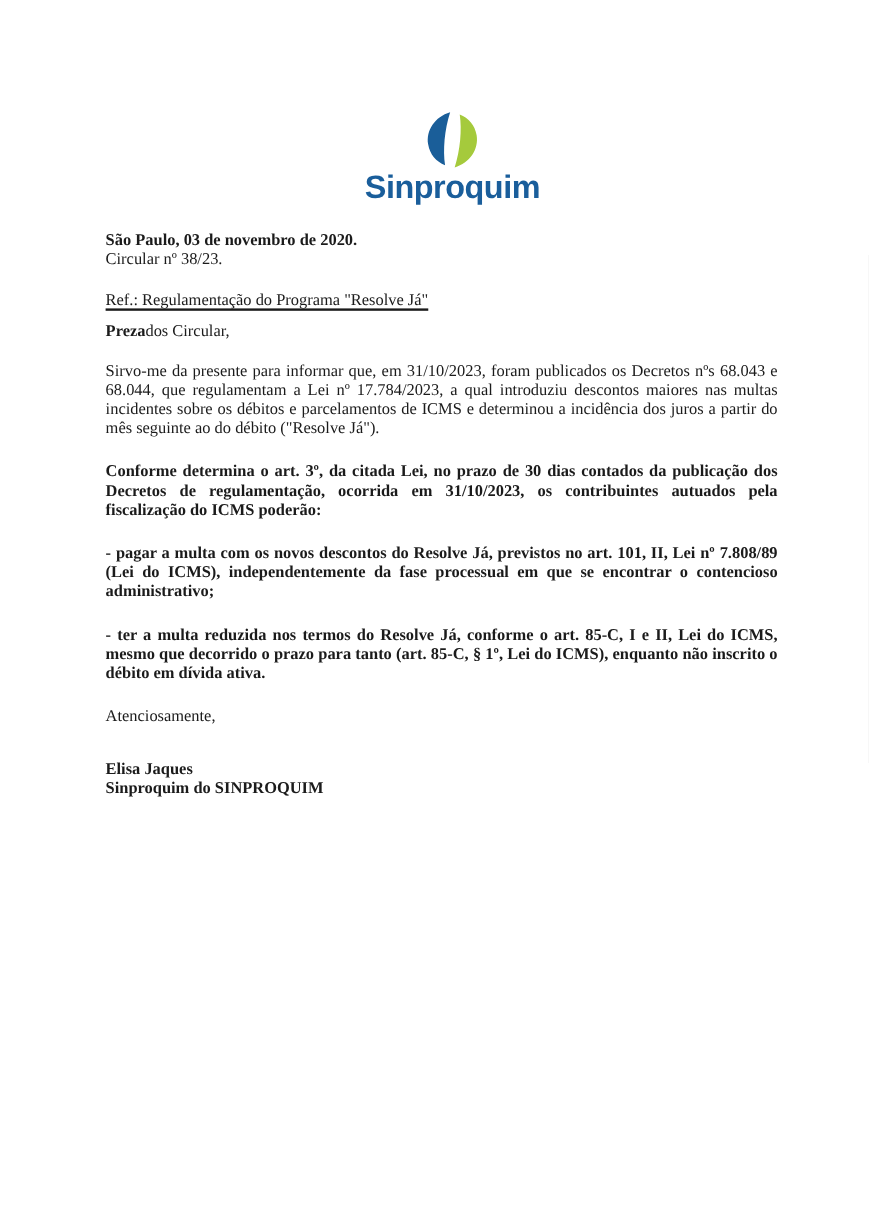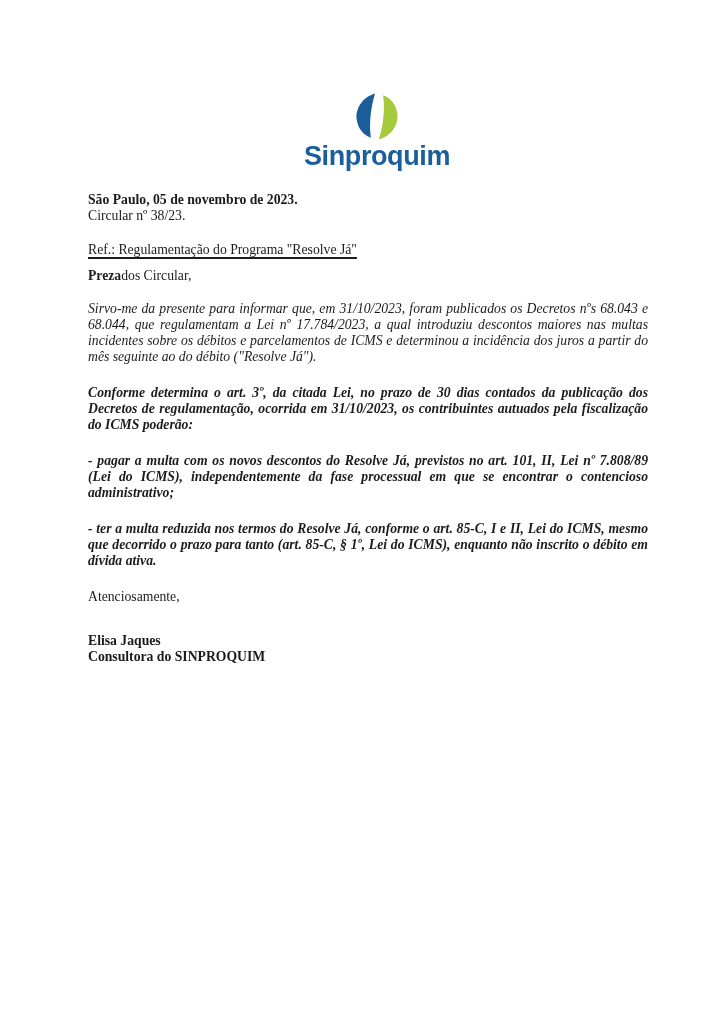--- a/index.html
+++ b/index.html
@@ -38,21 +38,21 @@
   .content{margin:23px 64px 0 88px;}
   .date-block{margin-bottom:18px;}
   .subject{margin-bottom:10px;font-weight:normal;}
   .subject .underlined{
     text-decoration:underline;
     text-decoration-thickness:1.5px;
     text-underline-offset:2.5px;
   }
   .salutation{margin-bottom:17px;}
   .salutation .b{font-weight:bold;}
-  .para{margin:0 12px 20px 0;text-align:justify;font-style:italic;}
+  .para{margin:0 12px 20px 0;text-align:justify;}
   .para.bold{font-weight:bold;}
   .closing{margin-bottom:28px;}
   .signature-name,.signature-title{font-weight:bold;}
 </style>
 </head>
 <body>
 
 <div class="page">
 
   <div class="logo-block">
@@ -61,21 +61,21 @@
         <path class="leaf-blue" d="M46,1 C19,9 3,33 7,58 C10,76 21,89 37,95 C33,68 36,32 46,1 Z"></path>
         <path class="leaf-green" d="M54,99 C81,91 97,67 93,42 C90,24 79,11 63,5 C67,32 64,68 54,99 Z"></path>
       </svg>
     </div>
     <div class="brand">Sinproquim</div>
   </div>
 
   <div class="content">
 
     <div class="date-block">
-      <div style="font-weight:bold;">São Paulo, 05 de novembro de 2023.</div>
+      <div style="font-weight:bold;">São Paulo, 03 de novembro de 2020.</div>
       <div style="font-weight:normal;">Circular nº 38/23.</div>
     </div>
 
     <div class="subject">
       <span class="underlined">Ref.: Regulamentação do Programa "Resolve Já"</span>
     </div>
 
     <div class="salutation">
       <span class="b">Preza</span><span>dos Circular,</span>
     </div>
@@ -84,17 +84,17 @@
         <div class="para">Sirvo-me da presente para informar que, em 31/10/2023, foram publicados os Decretos nºs 68.043 e 68.044, que regulamentam a Lei nº 17.784/2023, a qual introduziu descontos maiores nas multas incidentes sobre os débitos e parcelamentos de ICMS e determinou a incidência dos juros a partir do mês seguinte ao do débito ("Resolve Já").</div>
         <div class="para bold">Conforme determina o art. 3º, da citada Lei, no prazo de 30 dias contados da publicação dos Decretos de regulamentação, ocorrida em 31/10/2023, os contribuintes autuados pela fiscalização do ICMS poderão:</div>
         <div class="para bold">- pagar a multa com os novos descontos do Resolve Já, previstos no art. 101, II, Lei nº 7.808/89 (Lei do ICMS), independentemente da fase processual em que se encontrar o contencioso administrativo;</div>
         <div class="para bold">- ter a multa reduzida nos termos do Resolve Já, conforme o art. 85-C, I e II, Lei do ICMS, mesmo que decorrido o prazo para tanto (art. 85-C, § 1º, Lei do ICMS), enquanto não inscrito o débito em dívida ativa.</div>
       </div>
 
     <div class="closing">Atenciosamente,</div>
 
     <div class="signature-block">
       <div class="signature-name">Elisa Jaques</div>
-      <div class="signature-title">Consultora do SINPROQUIM</div>
+      <div class="signature-title">Sinproquim do SINPROQUIM</div>
     </div>
 
   </div>
 </div>
 
 </body></html>

